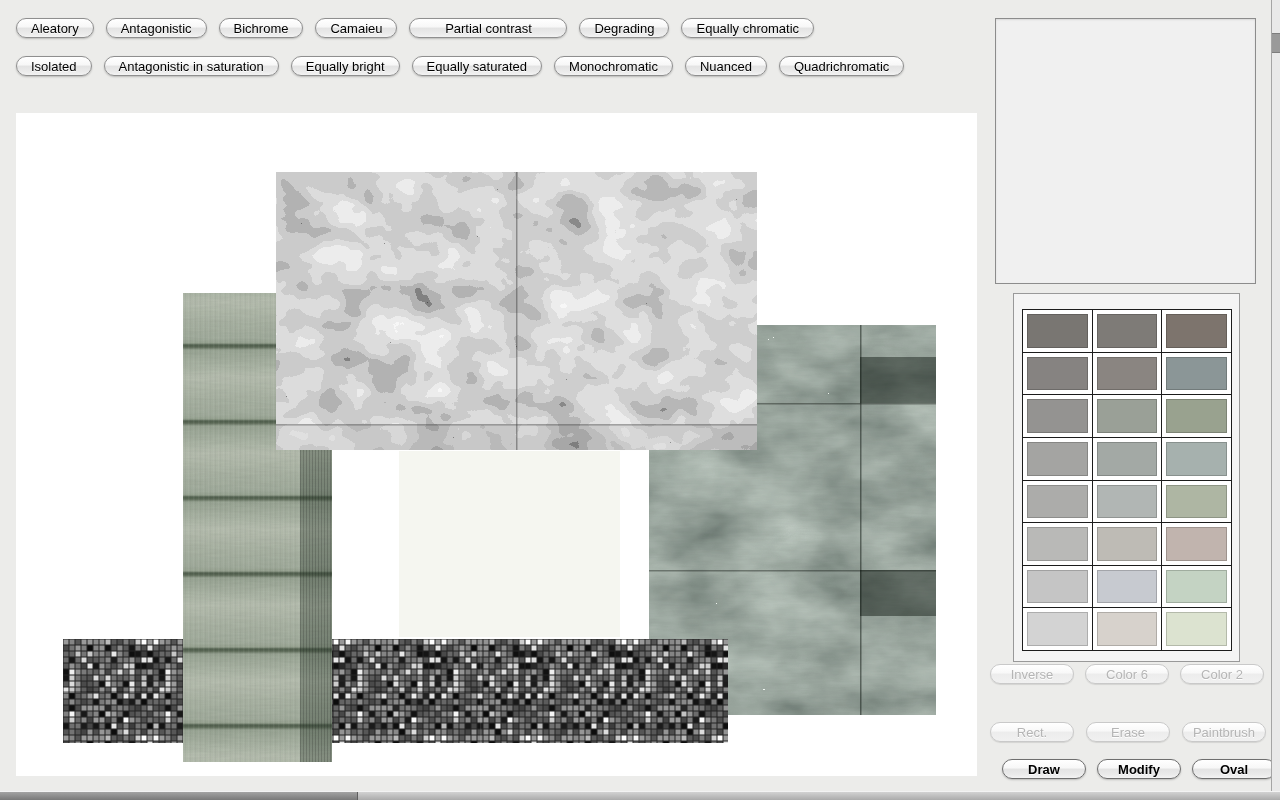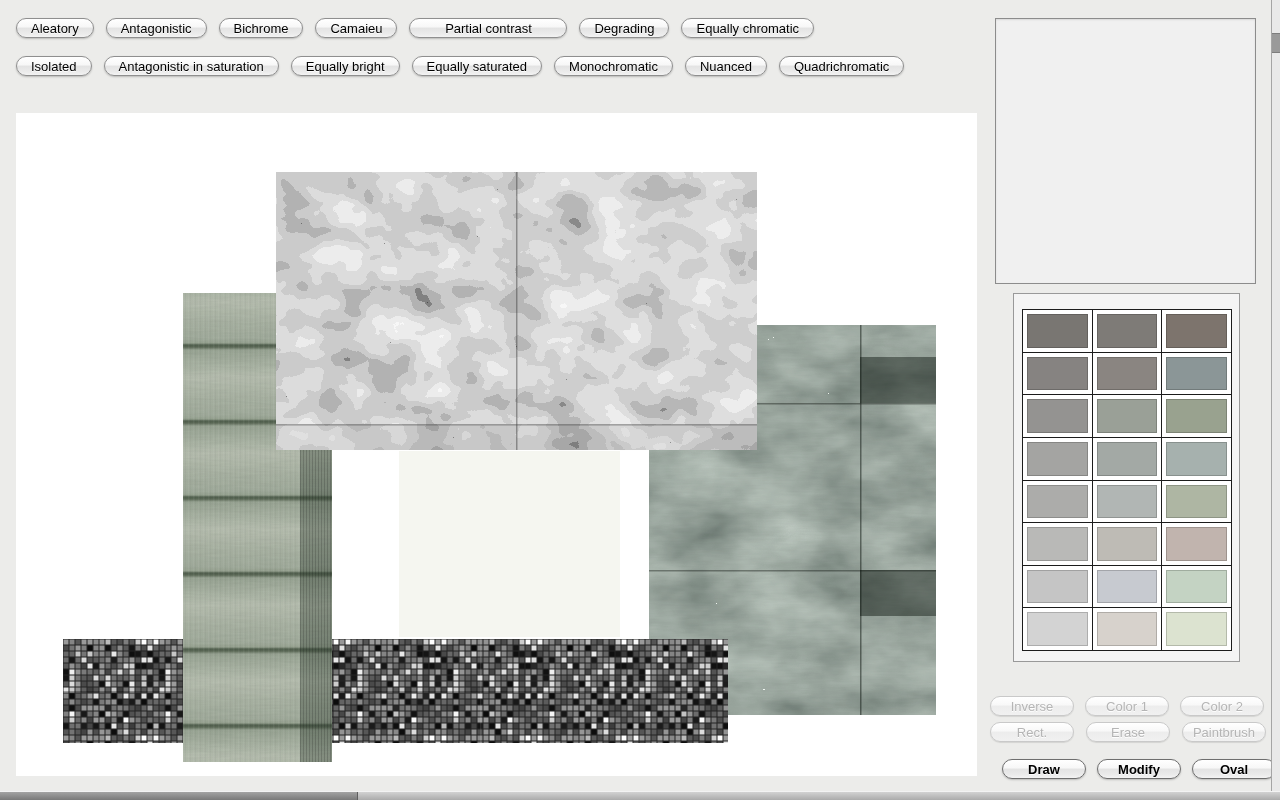--- a/index.html
+++ b/index.html
@@ -83,21 +83,21 @@
     border:1px solid #1c1c1c;
     background:#1c1c1c;
     display:grid;
     grid-template-columns:repeat(3,1fr);
     grid-template-rows:repeat(8,1fr);
     gap:1px;
   }
   .swatch-cell { background:#ffffff; padding:4px; }
   .swatch { width:100%; height:100%; box-shadow:inset 0 0 0 1px rgba(0,0,0,0.18); }
 
-  #side-rowA { left:990px; top:696px; gap:11px; }
+  #side-rowA { left:990px; top:664px; gap:11px; }
   #side-rowB { left:990px; top:722px; }
   #side-rowC { left:990px; top:759px; gap:11px;margin-left:12px; }
   #side-rowA .pill, #side-rowB .pill, #side-rowC .pill { width:84px; }
 
   
   #right-strip {
     position:absolute; left:1271px; top:0; width:9px; height:800px;
     background:#e9e9e9; border-left:1px solid #a5a5a5;
   }
   #right-strip-notch {
@@ -561,21 +561,21 @@
         <div class="swatch" style="background: rgb(215, 210, 204);"></div>
       </div>
       <div class="swatch-cell">
         <div class="swatch" style="background: rgb(220, 227, 208);"></div>
       </div>
     </div>
 </div>
 
 <div class="btn-row" id="side-rowA">
   <button class="pill disabled">Inverse</button>
-  <button class="pill disabled">Color 1</button>
+  <button class="pill disabled">Color 6</button>
   <button class="pill disabled">Color 2</button>
 </div>
 <div class="btn-row" id="side-rowB">
   <button class="pill disabled">Rect.</button>
   <button class="pill disabled">Erase</button>
   <button class="pill disabled">Paintbrush</button>
 </div>
 <div class="btn-row" id="side-rowC">
   <button class="pill strong">Draw</button>
   <button class="pill strong">Modify</button>

